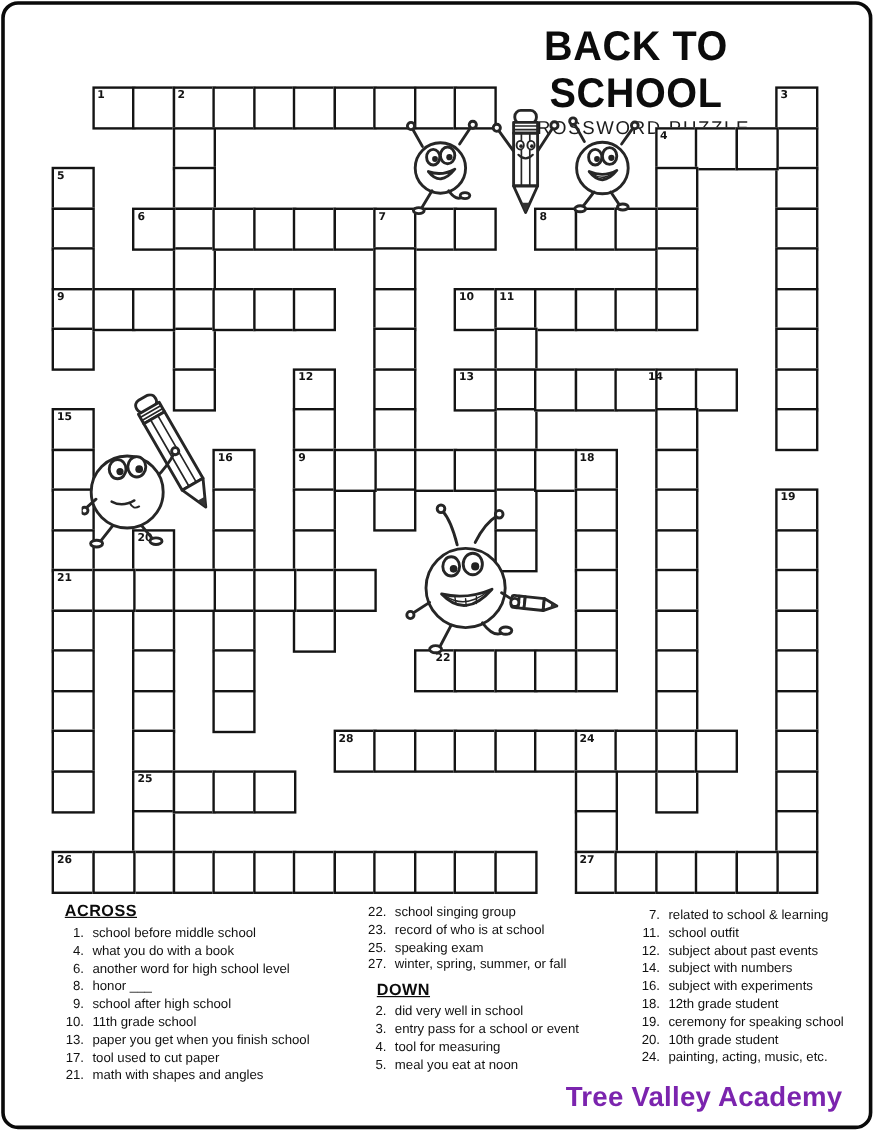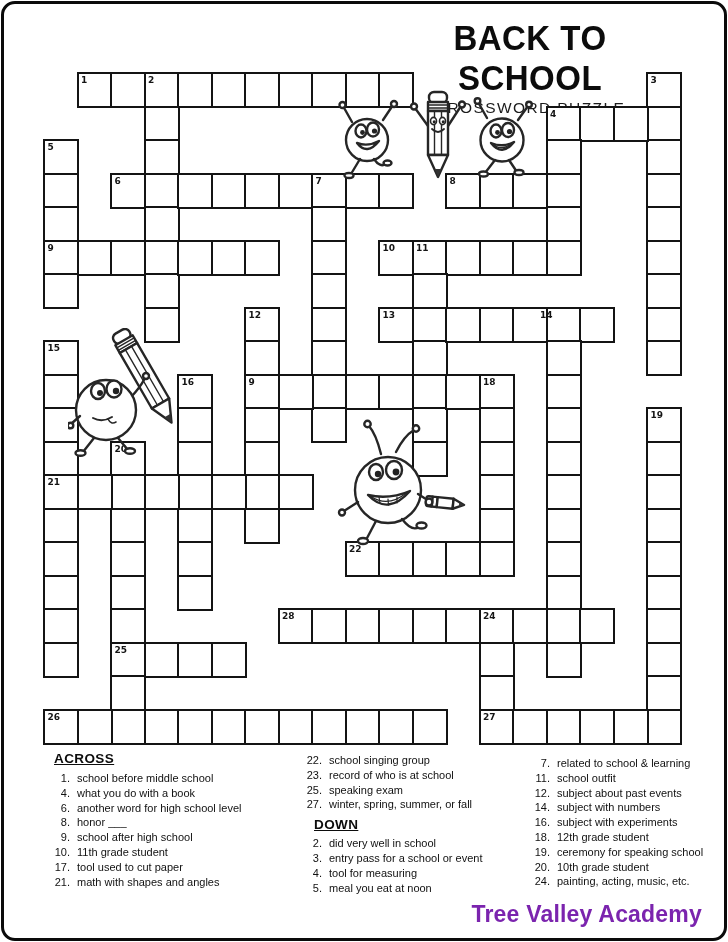--- a/index.html
+++ b/index.html
@@ -258,21 +258,21 @@
     <span class="cell-num" style="left: 248.5px; top: 310.5px;">12</span>
     <span class="cell-num" style="left: 382.5px; top: 310.5px;">13</span>
     <span class="cell-num" style="left: 540px; top: 310.5px;">14</span>
     <span class="cell-num" style="left: 47.5px; top: 344px;">15</span>
     <span class="cell-num" style="left: 181.5px; top: 377.5px;">16</span>
     <span class="cell-num" style="left: 248.5px; top: 377.5px;">9</span>
     <span class="cell-num" style="left: 483px; top: 377.5px;">18</span>
     <span class="cell-num" style="left: 650.5px; top: 411px;">19</span>
     <span class="cell-num" style="left: 114.5px; top: 444.5px;">20</span>
     <span class="cell-num" style="left: 47.5px; top: 478px;">21</span>
-    <span class="cell-num" style="left: 349px; top: 545px;">22</span>
+    <span class="cell-num" style="left: 363px; top: 545px;">22</span>
     <span class="cell-num" style="left: 282px; top: 612px;">28</span>
     <span class="cell-num" style="left: 483px; top: 612px;">24</span>
     <span class="cell-num" style="left: 114.5px; top: 645.5px;">25</span>
     <span class="cell-num" style="left: 47.5px; top: 712.5px;">26</span>
     <span class="cell-num" style="left: 483px; top: 712.5px;">27</span>
   </div>
 
 <svg class="char-svg" style="left:334px;top:86px;" width="200" height="108" viewBox="0 0 200 108" fill="none" stroke="#262626" stroke-width="2.4" stroke-linecap="round" stroke-linejoin="round">
   <g transform="translate(6,14)">
     <path d="M12,22 L3,6"></path>
@@ -401,21 +401,25 @@
     <div class="clue">
       <span class="cnum">8.</span>
       <span class="ctext">honor ___</span>
     </div>
     <div class="clue">
       <span class="cnum">9.</span>
       <span class="ctext">school after high school</span>
     </div>
     <div class="clue">
       <span class="cnum">10.</span>
-      <span class="ctext">11th grade student</span>
+      <span class="ctext">11th grade school</span>
+    </div>
+    <div class="clue">
+      <span class="cnum">13.</span>
+      <span class="ctext">paper you get when you finish school</span>
     </div>
     <div class="clue">
       <span class="cnum">17.</span>
       <span class="ctext">tool used to cut paper</span>
     </div>
     <div class="clue">
       <span class="cnum">21.</span>
       <span class="ctext">math with shapes and angles</span>
     </div>
   </div>

